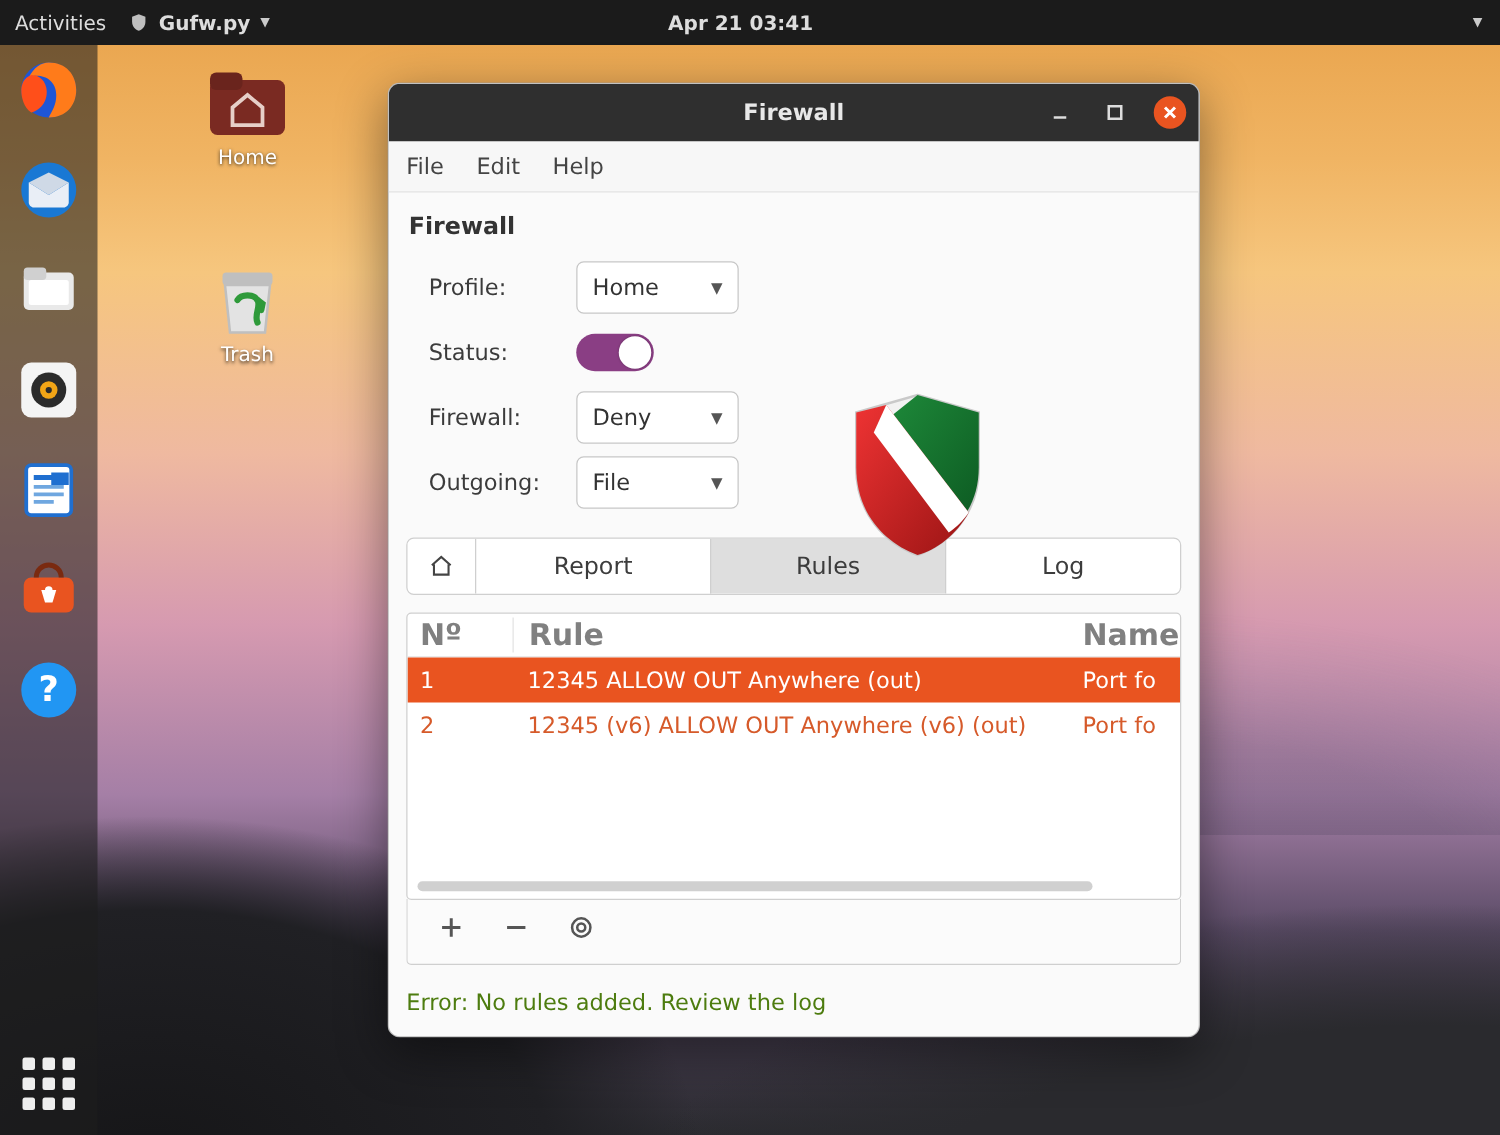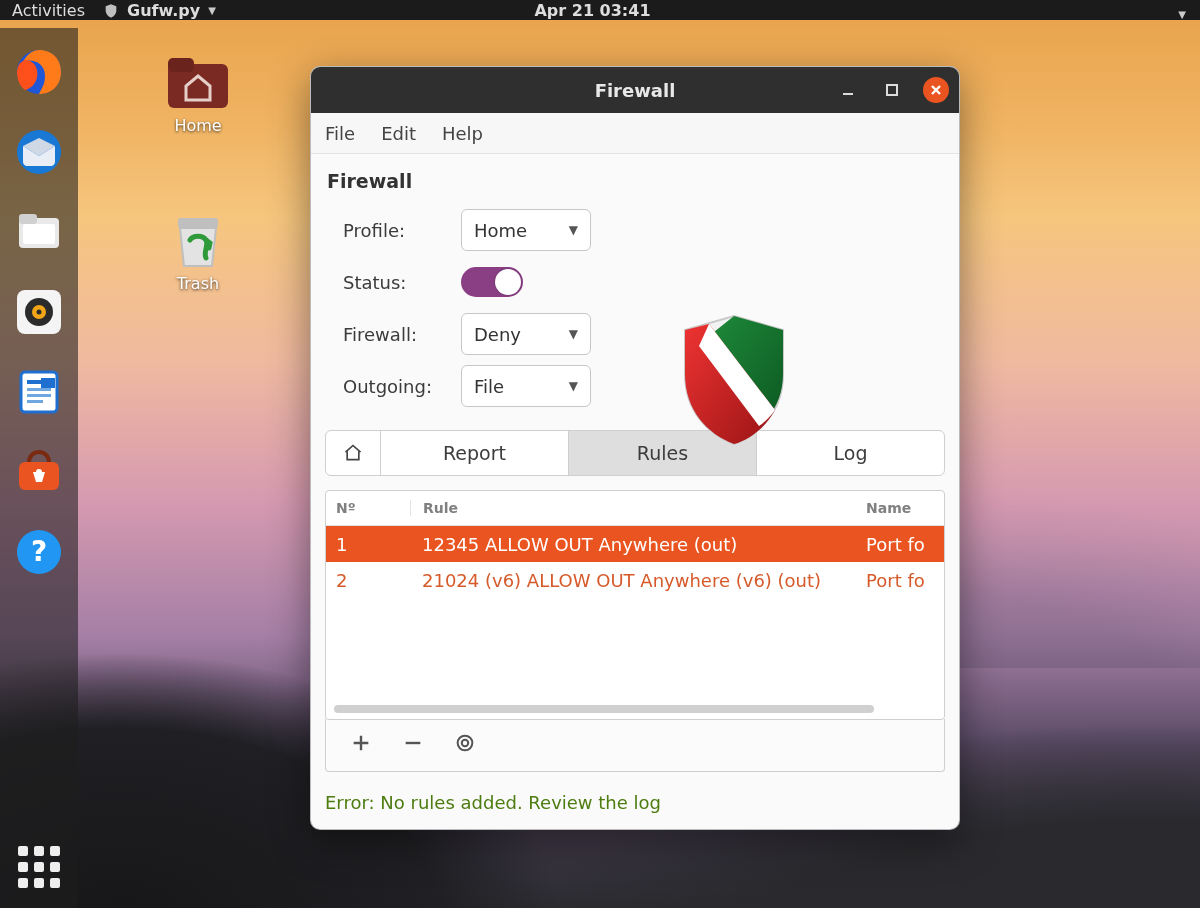--- a/index.html
+++ b/index.html
@@ -16,22 +16,22 @@
     background:radial-gradient(ellipse 800px 500px at 120px 300px,#161618 0%,#202024 40%,transparent 55%),
                radial-gradient(ellipse 1400px 650px at 1150px 420px,#2a2a2e 0%,#2a2a2e 35%,transparent 50%);
     pointer-events:none}
   .dist-mountain{position:absolute;left:0;right:0;bottom:240px;height:240px;
     background:linear-gradient(to bottom,transparent,rgba(150,120,150,.25) 40%,rgba(110,90,120,.5));
     -webkit-mask:radial-gradient(ellipse 900px 400px at 900px 280px,#000 30%,transparent 55%);
             mask:radial-gradient(ellipse 900px 400px at 900px 280px,#000 30%,transparent 55%);
     pointer-events:none}
 
   
-  #topbar{position:absolute;top:0;left:0;right:0;height:20px;background:#1b1b1b;color:#ddd;
-    display:flex;align-items:flex-end;font-size:16px;z-index:40}
+  #topbar{position:absolute;top:0;left:0;right:0;height:36px;background:#1b1b1b;color:#ddd;
+    display:flex;align-items:center;font-size:16px;z-index:40}
   #topbar .tb-left,#topbar .tb-right{display:flex;align-items:center;gap:18px}
   #topbar .tb-left{padding-left:12px}
   #topbar .tb-right{margin-left:auto;padding-right:14px;gap:16px}
   #topbar .tb-center{position:absolute;left:0;right:15px;text-align:center;font-weight:600;pointer-events:none}
   .appmenu{display:flex;align-items:center;gap:8px;font-weight:700}
   .appmenu svg{width:16px;height:16px}
   .tri{font-size:10px;opacity:.9}
 
   
   #dock{position:absolute;top:28px;left:0;bottom:0;width:78px;background:rgba(30,30,30,.58);
@@ -81,21 +81,21 @@
   
   #tabs-wrap{margin-top:18px;display:flex;border:1px solid #cfcfcf;border-radius:6px;overflow:hidden;height:44px;background:#fff}
   .tab{flex:1;display:flex;align-items:center;justify-content:center;font-size:19px;color:#3c3c3c;cursor:default}
   .tab + .tab{border-left:1px solid #cfcfcf}
   .tab.home{flex:0 0 54px}
   .tab.active{background:#dedede}
 
   
   #table{margin-top:14px;border:1px solid #cfcfcf;border-radius:4px;background:#fff;height:228px;
     display:flex;flex-direction:column;position:relative;overflow:hidden}
-  #thead{display:flex;height:34px;align-items:center;color:#808080;font-weight:700;font-size:14px;
+  #thead{display:flex;height:34px;align-items:center;color:#808080;font-weight:700;font-size:24px;
     border-bottom:1px solid #e2e2e2}
   #thead .c-no{width:74px;padding-left:10px;border-right:1px solid #e4e4e4}
   #thead .c-rule{flex:1;padding-left:12px}
   #thead .c-name{width:78px;text-align:left}
   .row{display:flex;height:36px;align-items:center;font-size:18px}
   .row .c-no{width:74px;padding-left:10px}
   .row .c-rule{flex:1;padding-left:12px;white-space:nowrap;overflow:hidden}
   .row .c-name{width:78px;white-space:nowrap;overflow:hidden}
   .row.sel{background:#e95420;color:#fff}
   .row.unsel{color:#d65a2a}
@@ -343,21 +343,21 @@
           <div class="c-name">Name</div>
         </div>
         <div id="tbody">
             <div class="row sel">
               <div class="c-no">1</div>
               <div class="c-rule">12345 ALLOW OUT Anywhere (out)</div>
               <div class="c-name">Port fo</div>
             </div>
             <div class="row unsel">
               <div class="c-no">2</div>
-              <div class="c-rule">21024 (v6) ALLOW OUT Anywhere (v6) (out)</div>
+              <div class="c-rule">12345 (v6) ALLOW OUT Anywhere (v6) (out)</div>
               <div class="c-name">Port fo</div>
             </div>
           </div>
         <div id="hscroll"></div>
       </div>
 
       <div id="toolbar">
         <span>
           <svg viewBox="0 0 24 24" stroke="#555" stroke-width="2.6">
               <path d="M12 4v16M4 12h16"></path>

